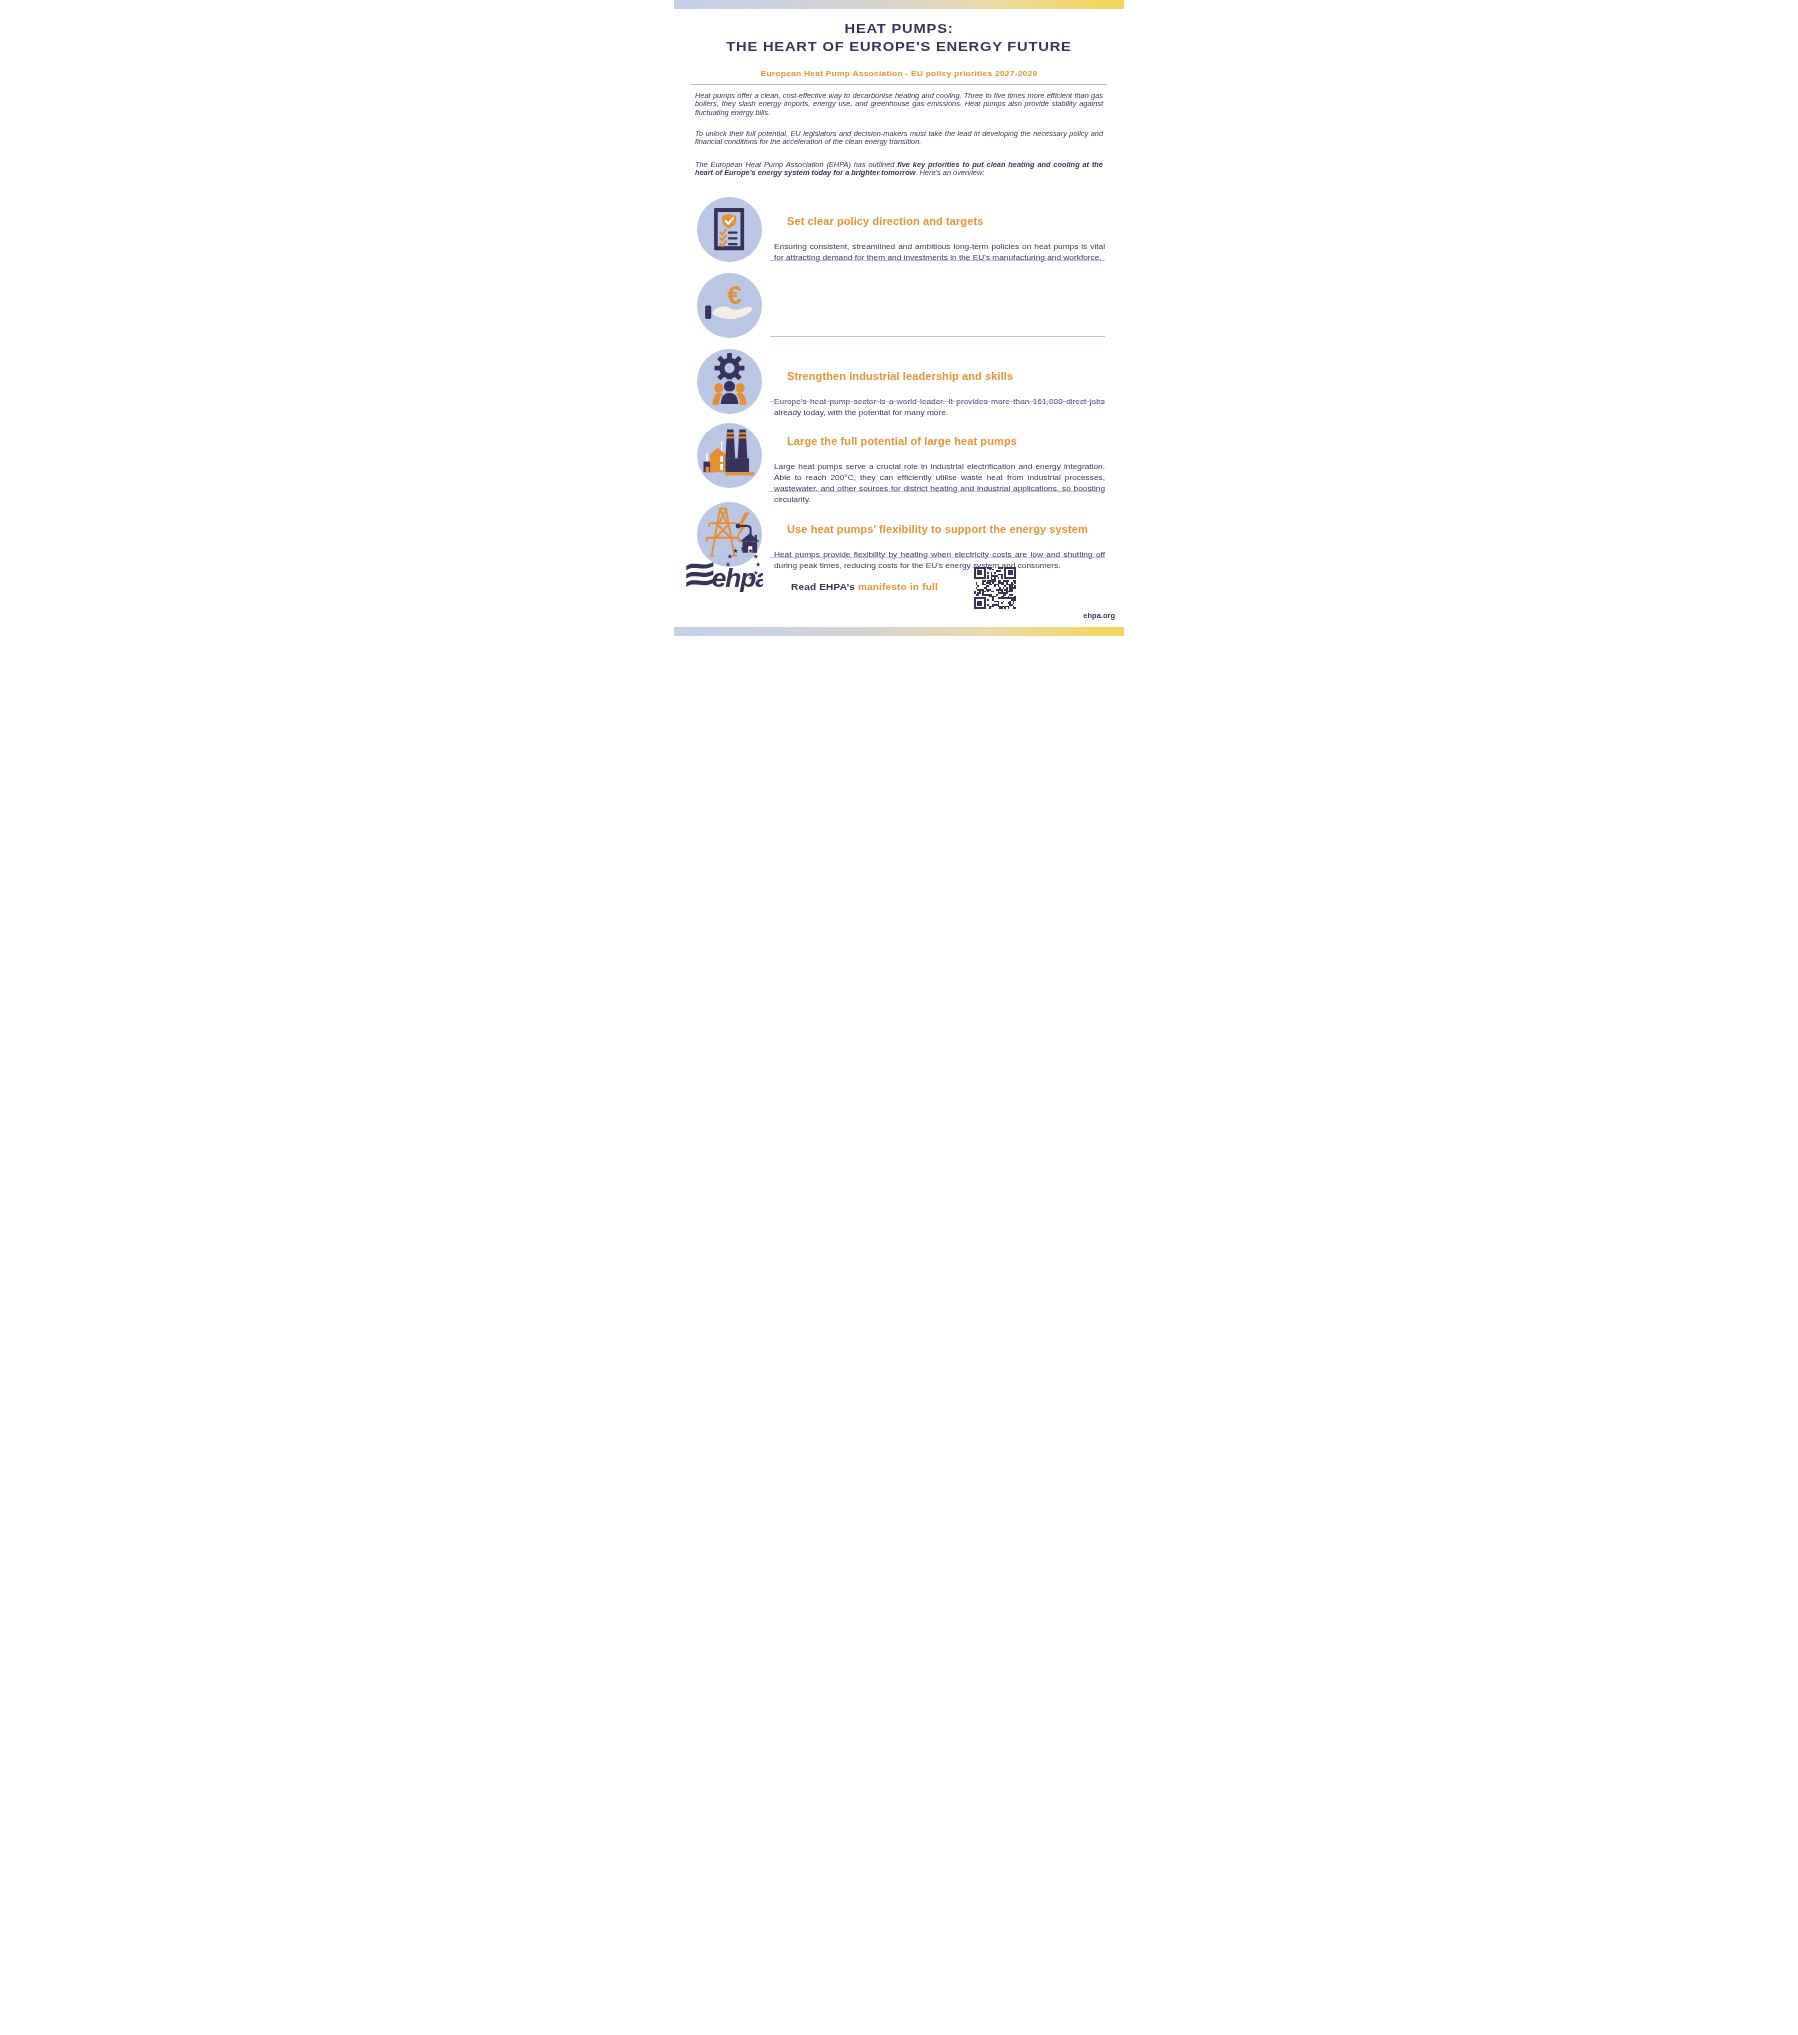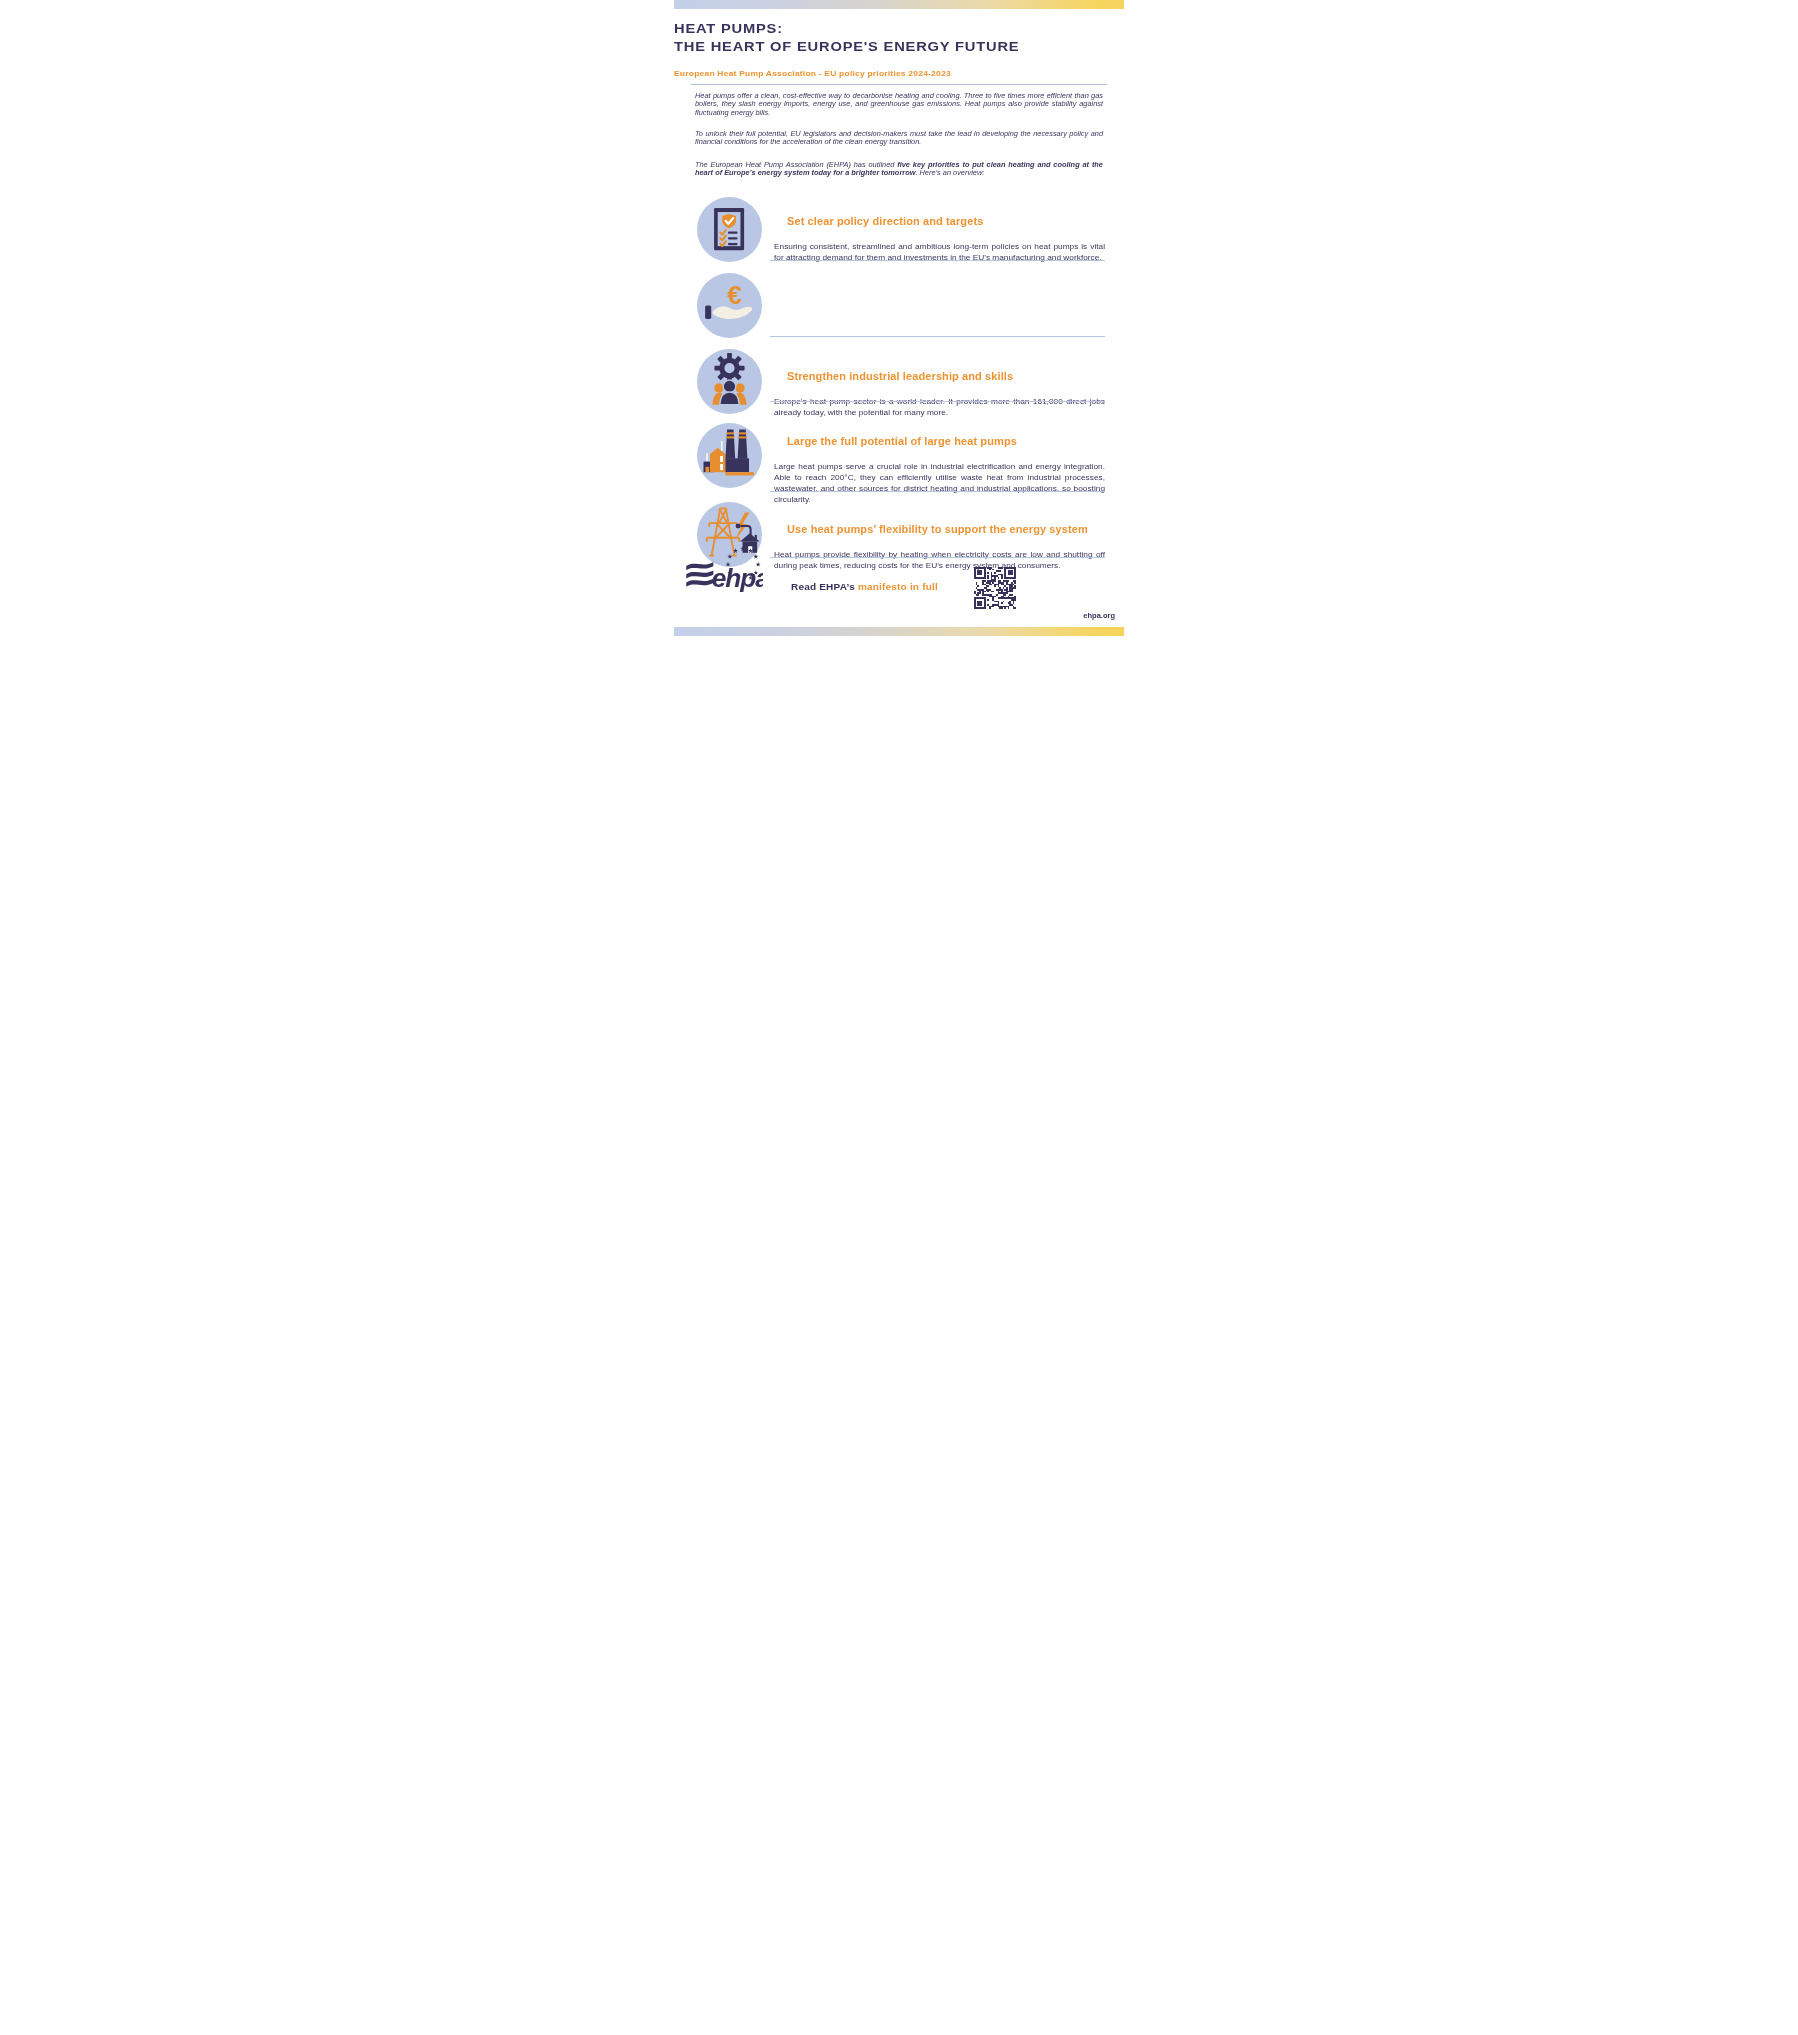--- a/index.html
+++ b/index.html
@@ -7,21 +7,21 @@
     position:relative;width:450px;height:636px;margin:0 auto;background:#ffffff;
     font-family:"Liberation Sans", sans-serif;color:#38335C;overflow:hidden;
   }
   .gradient-bar{
     position:absolute;left:0;right:0;height:8.5px;
     background:linear-gradient(90deg,#c3d0e9 0%,#ccd1e0 24%,#d8d4cc 46%,#ecdaa8 70%,#f6d55f 94%,#f6d45c 100%);
   }
   .bar-top{top:0;}
   .bar-bottom{bottom:0;height:9.4px;}
 
-  .header{position:absolute;top:20.4px;left:0;right:0;}
+  .header{position:absolute;top:20.4px;left:0;right:0;text-align:center;}
   .title{
     font-weight:bold;font-size:14.7px;line-height:20px;letter-spacing:0.8px;
     transform:scaleY(0.88);transform-origin:center top;margin:0;color:#38335C;
   }
   .title span{display:block;}
   .subtitle{
     margin-top:9.4px;font-weight:bold;font-size:8.5px;line-height:9.8px;letter-spacing:0.2px;
     color:#ED9332;transform:scaleY(0.92);transform-origin:center top;
   }
   .top-divider{position:absolute;top:84px;left:17px;width:416px;height:1.2px;background:#aebfdc;}
@@ -69,21 +69,21 @@
 
 <div class="page">
 
   <div class="gradient-bar bar-top"></div>
 
   <div class="header">
     <h1 class="title">
       <span>HEAT PUMPS:</span>
       <span>THE HEART OF EUROPE'S ENERGY FUTURE</span>
     </h1>
-    <div class="subtitle">European Heat Pump Association - EU policy priorities 2024-2023</div>
+    <div class="subtitle">European Heat Pump Association - EU policy priorities 2027-2029</div>
   </div>
 
   <div class="top-divider"></div>
 
   <div class="intro">
     <p class="p1">Heat pumps offer a clean, cost-effective way to decarbonise heating and cooling. Three to five times more efficient than gas boilers, they slash energy imports, energy use, and greenhouse gas emissions. Heat pumps also provide stability against fluctuating energy bills.</p>
     <p class="p2">To unlock their full potential, EU legislators and decision-makers must take the lead in developing the necessary policy and financial conditions for the acceleration of the clean energy transition.</p>
     <p class="p3"><span>The European Heat Pump Association (EHPA) has outlined </span><b>five key priorities to put clean heating and cooling at the heart of Europe’s energy system today for a brighter tomorrow</b><span>. Here’s an overview:</span></p>
   </div>
 

